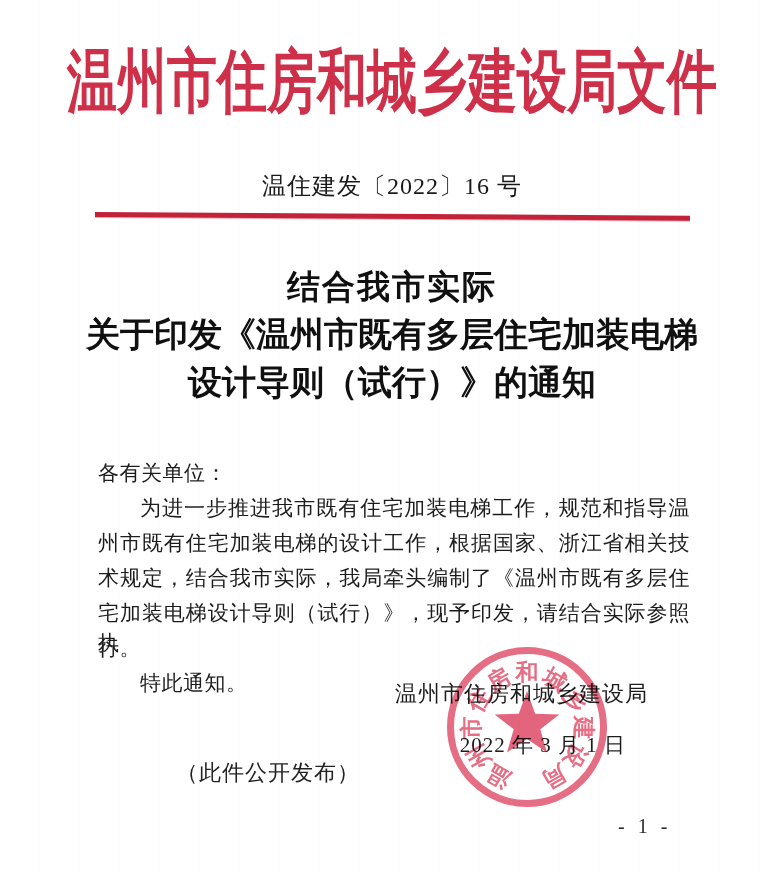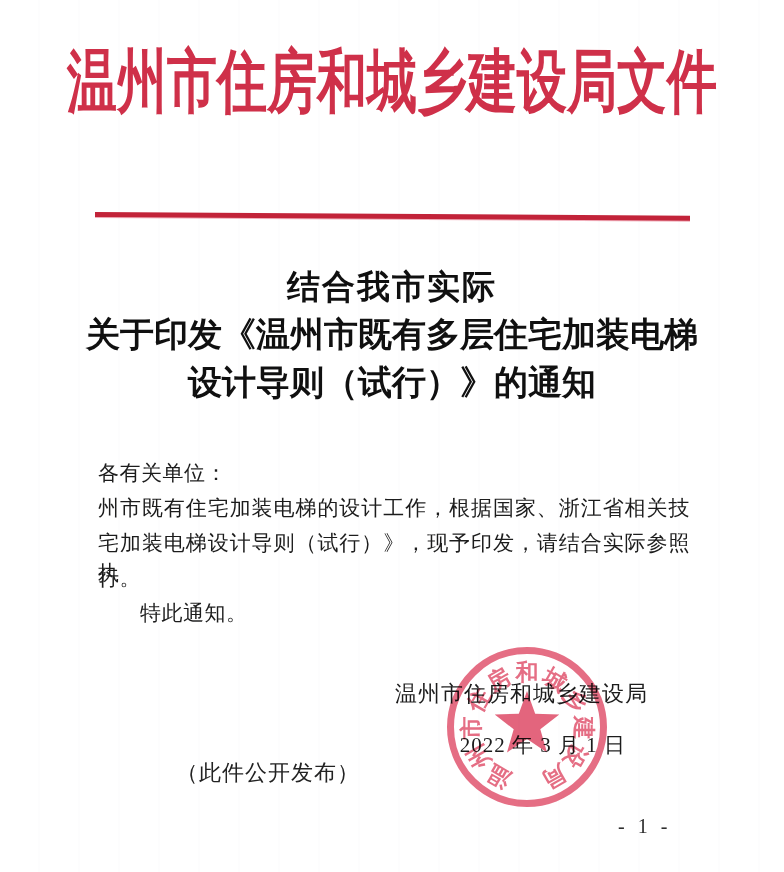--- a/index.html
+++ b/index.html
@@ -97,31 +97,34 @@
     position:absolute;left:618px;top:815px;
     font-size:20px;letter-spacing:4px;color:#2e2e2e;
   }
 </style>
 </head>
 <body>
 
 <div class="page">
 
   <div class="org-title">温州市住房和城乡建设局文件</div>
+  <div class="doc-number">温住建发〔2022〕16 号</div>
   <div class="red-rule"></div>
 
   <div class="doc-title">
     <div class="t1">结合我市实际</div>
     <div class="t2">关于印发《温州市既有多层住宅加装电梯</div>
     <div class="t3">设计导则（试行）》的通知</div>
   </div>
 
   <div class="body-block">
     <div class="body-line">各有关单位：</div>
+    <div class="body-line indent fill">为进一步推进我市既有住宅加装电梯工作，规范和指导温</div>
     <div class="body-line fill">州市既有住宅加装电梯的设计工作，根据国家、浙江省相关技</div>
+    <div class="body-line fill">术规定，结合我市实际，我局牵头编制了《温州市既有多层住</div>
     <div class="body-line fill">宅加装电梯设计导则（试行）》，现予印发，请结合实际参照执</div>
     <div class="body-line">行。</div>
     <div class="body-line indent">特此通知。</div>
   </div>
 
   <div class="signer">温州市住房和城乡建设局</div>
   <div class="sign-date">2022 年 3 月 1 日</div>
 
   <div class="seal">
     <div class="ring"></div>

